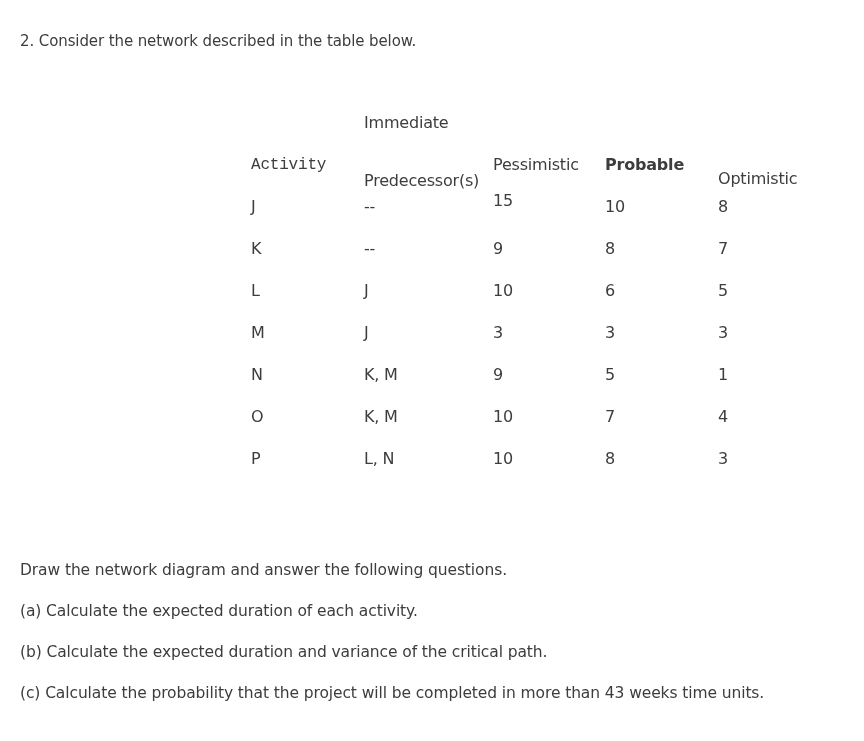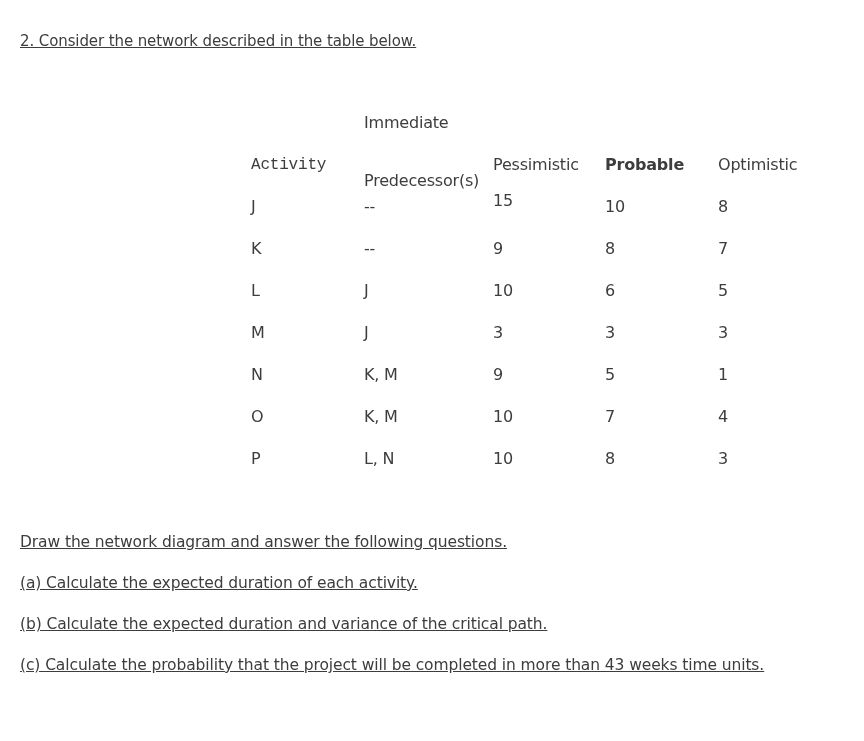--- a/index.html
+++ b/index.html
@@ -2,38 +2,38 @@
 <html><head>
 <meta charset="utf-8">
 <style>
   html, body { margin: 0; padding: 0; background: #ffffff; }
   body {
     width: 864px; height: 741px; position: relative; overflow: hidden;
     font-family: "DejaVu Sans", "Liberation Sans", sans-serif;
     color: #3d3d3d;
     font-size: 15.5px;
   }
-  .abs { position: absolute; white-space: nowrap; line-height: 20px; text-decoration: underline; }
+  .abs { position: absolute; white-space: nowrap; line-height: 20px; }
   .intro { left: 20px; top: 31px; font-size: 15px; letter-spacing: -0.1px; }
   .table-wrap { position: absolute; left: 0; top: 0; }
   .cell { position: absolute; white-space: nowrap; line-height: 20px; font-size: 16px; letter-spacing: -0.2px; }
-  .q { left: 20px; font-size: 15.5px; letter-spacing: -0.1px; }
+  .q { left: 20px; font-size: 15.5px; letter-spacing: -0.1px; margin-top: 28px; }
 </style>
 </head>
 <body>
 
 <div class="abs intro">2. Consider the network described in the table below.</div>
 
 <div class="table-wrap">
   <div class="cell" style="left:364px; top:113px;">Immediate</div>
   <div class="cell" style="left:251px; top:155px;font-family:Liberation Mono, monospace;">Activity</div>
   <div class="cell" style="left:364px; top:155px;margin-top:16px;">Predecessor(s)</div>
   <div class="cell" style="left:493px; top:155px;">Pessimistic</div>
   <div class="cell" style="left:605px; top:155px;font-weight:bold;">Probable</div>
-  <div class="cell" style="left:718px; top:155px;text-align:center;">Optimistic</div>
+  <div class="cell" style="left:718px; top:169px;text-align:center;">Optimistic</div>
 
   <div id="rows">
       <div>
         <div class="cell" style="left: 251px; top: 197px;">J</div>
         <div class="cell" style="left: 364px; top: 197px;">--</div>
         <div class="cell" style="left: 493px; top: 191px;">15</div>
         <div class="cell" style="left: 605px; top: 197px;">10</div>
         <div class="cell" style="left: 718px; top: 197px;">8</div>
       </div>
       <div>

